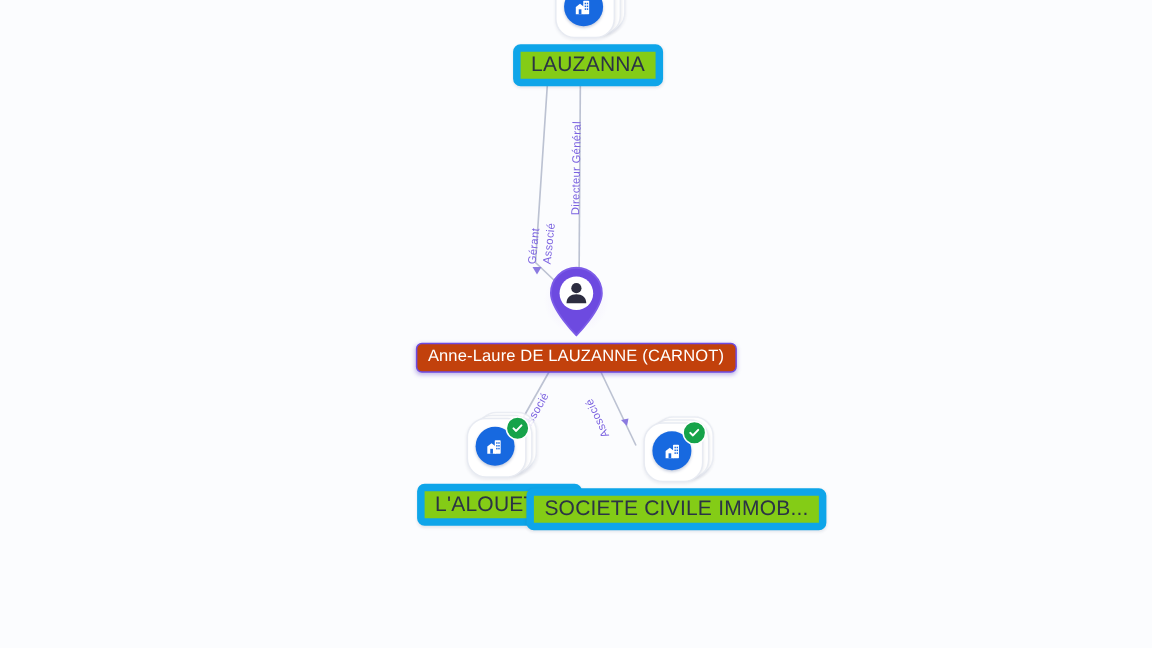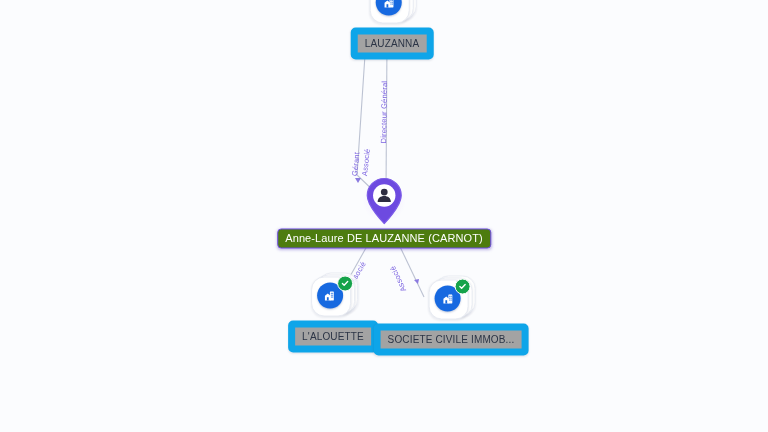--- a/index.html
+++ b/index.html
@@ -113,33 +113,33 @@
   }
   .pin-svg {
     position: absolute;
     left: 0;
     top: 0;
   }
 
   
   .node-label {
     margin-top: 3px;
-    background: #a3a3a3;
-    border: 7px solid #0ea5e9;
+    background: #84cc16;
+    border: 5px solid #0ea5e9;
     border-radius: 5px;
     padding: 2px 7px 3px 7px;
-    font-size: 10px;
+    font-size: 14px;
     letter-spacing: 0.15px;
     color: #2b3445;
     white-space: nowrap;
     box-shadow: 0 1px 2px rgba(30,40,80,0.10);
     line-height: 13px;
   }
   .node-label.center-label {
-    background: #4d7c0f;
+    background: #c2410c;
     border: 1px solid #6d4ae0;
     color: #ffffff;
     border-radius: 4px;
     font-size: 11px;
     padding: 2px 7px 3px 7px;
     box-shadow: 0 1px 3px rgba(80,50,190,0.35);
     letter-spacing: 0.1px;
   }
 
   

